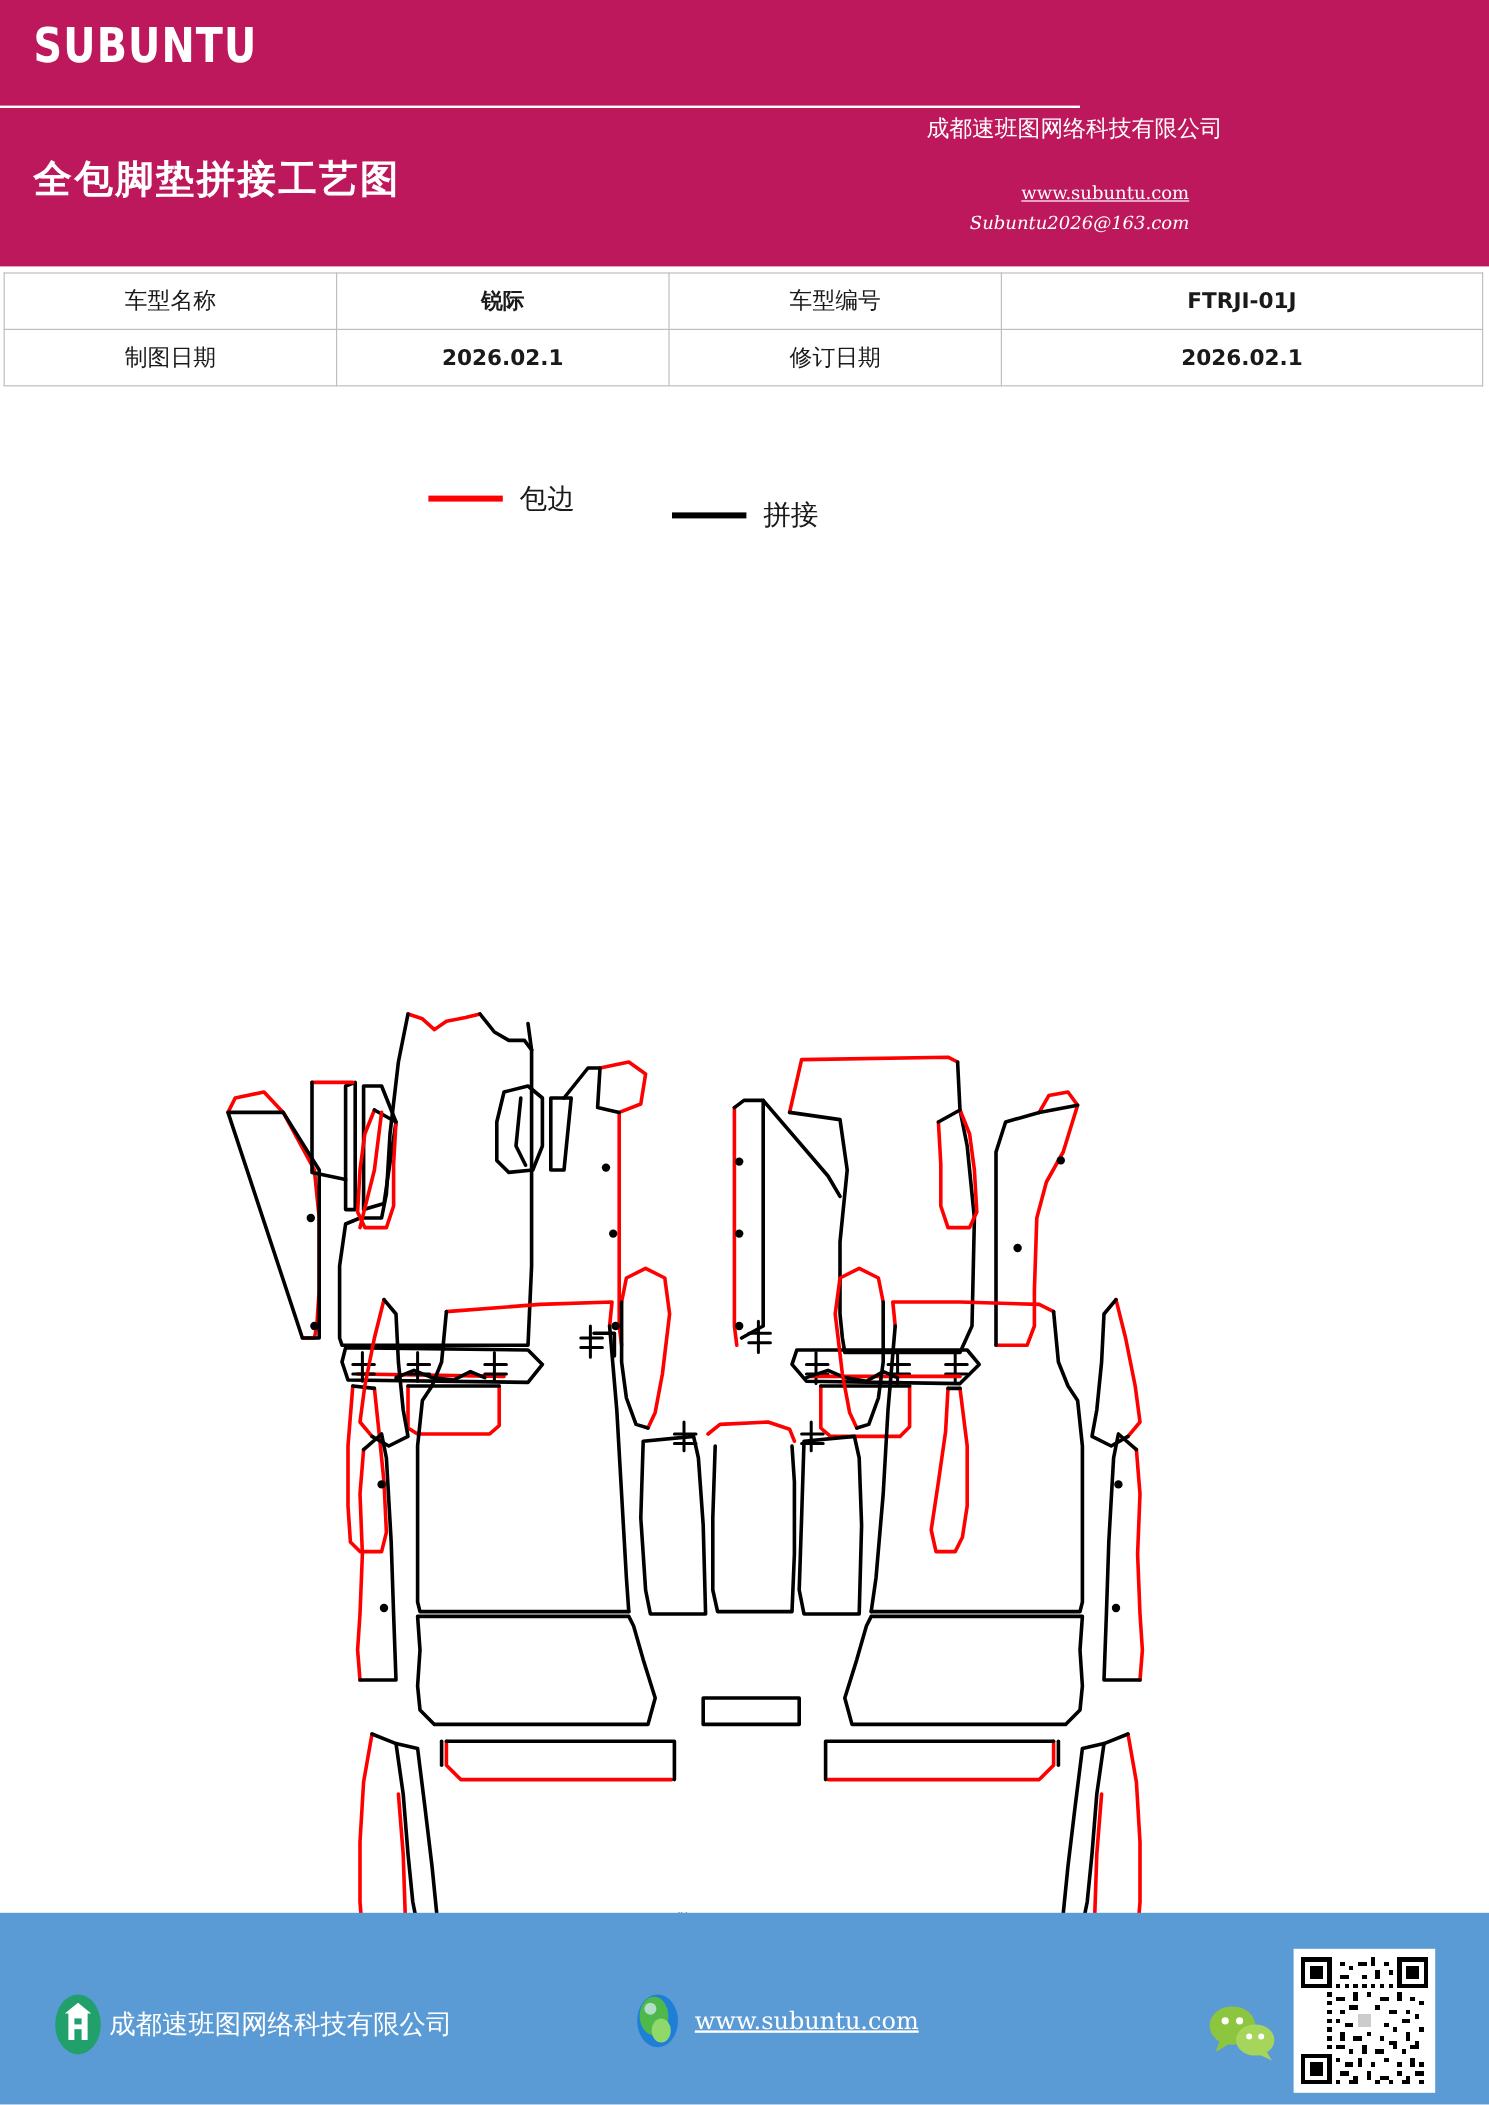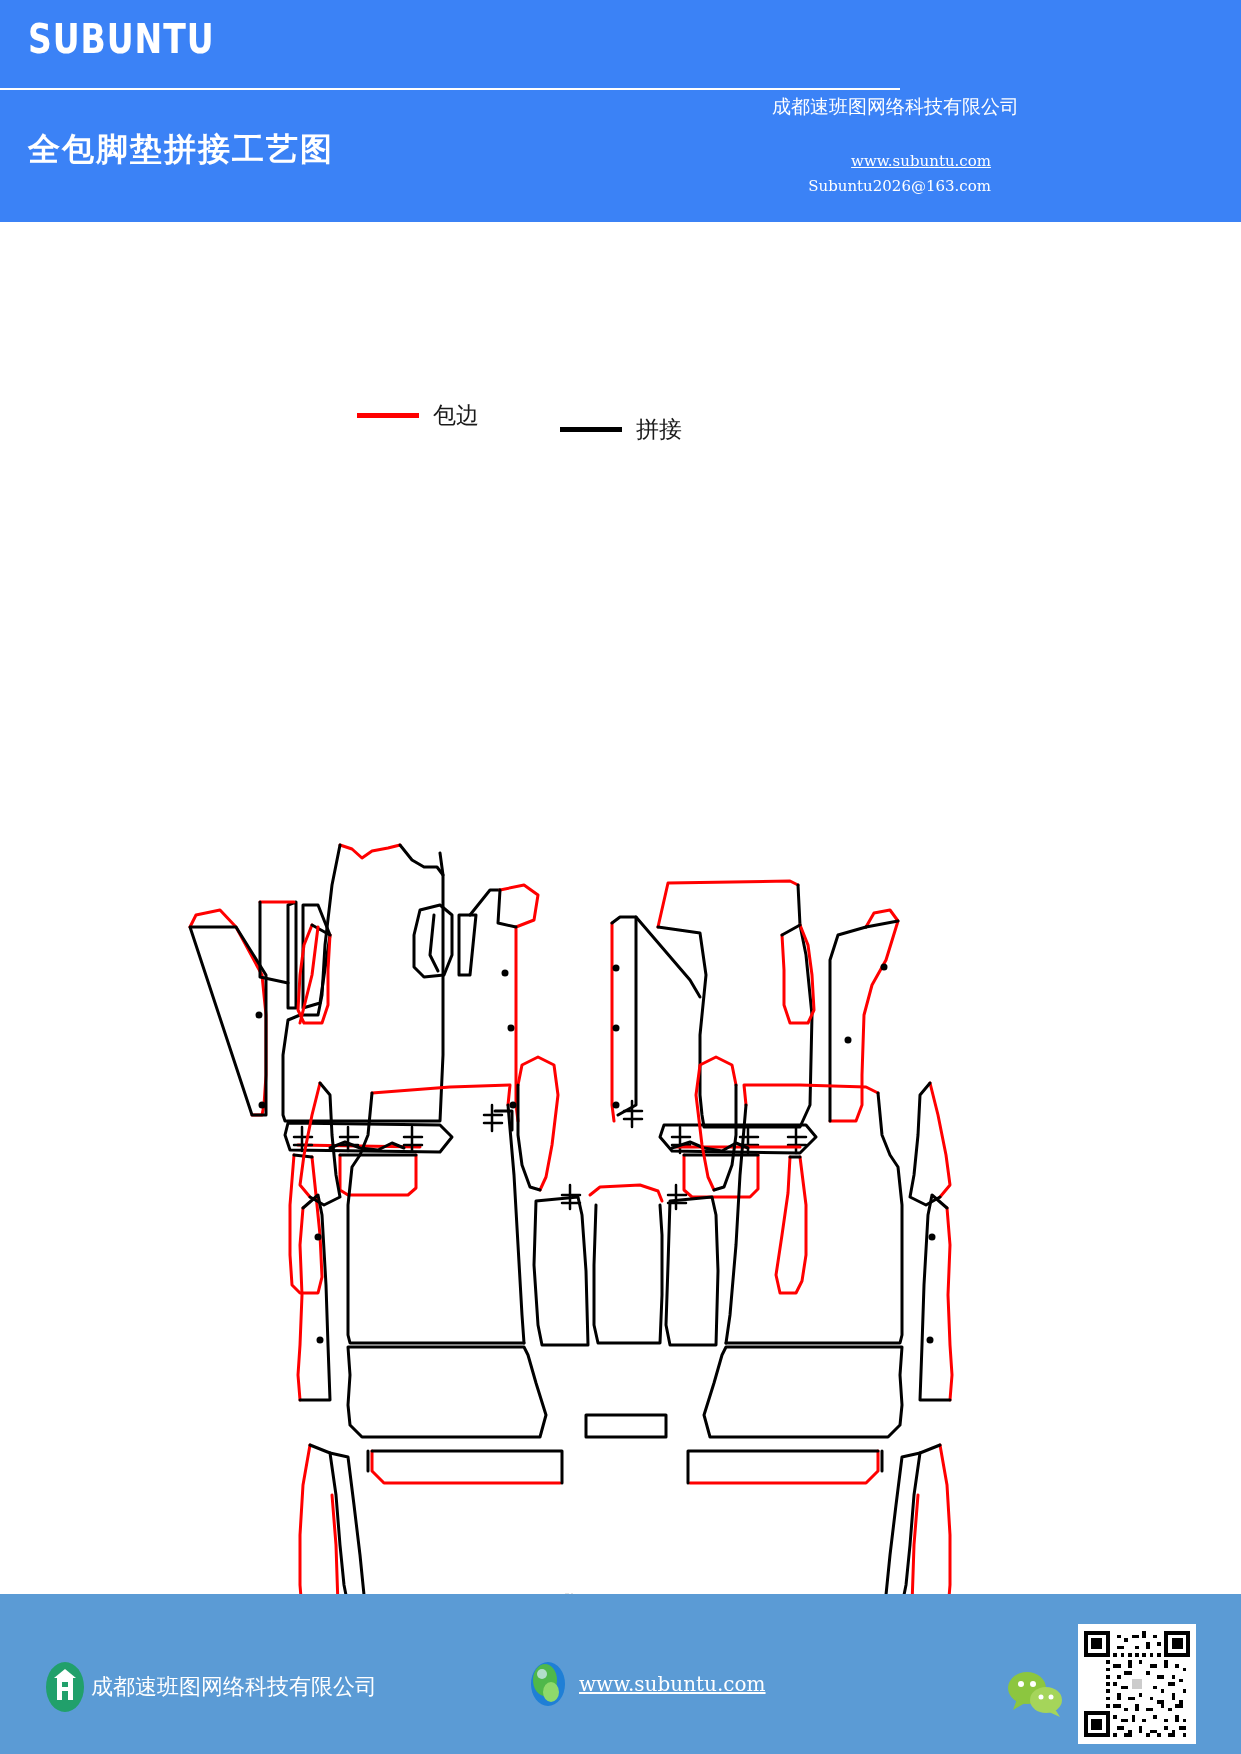--- a/index.html
+++ b/index.html
@@ -16,21 +16,21 @@
     background: #ffffff;
     overflow: hidden;
   }
 
   
   .header {
     position: absolute;
     left: 0; top: 0;
     width: 1241px;
     height: 222px;
-    background: #3b82f6;
+    background: #be185d;
   }
   .brand-logo {
     position: absolute;
     left: 28px; top: 16px;
     font-family: "DejaVu Sans", sans-serif;
     font-weight: 700;
     font-size: 40px;
     letter-spacing: 1px;
     color: #ffffff;
     font-stretch: condensed;
@@ -80,20 +80,21 @@
     text-decoration: underline;
     white-space: nowrap;
   }
   .header-mail {
     position: absolute;
     right: 250px; top: 177px;
     font-family: "DejaVu Serif", serif;
     font-size: 15px;
     color: #ffffff;
     white-space: nowrap;
+    font-style: italic;
   }
 
   
   .info-table {
     position: absolute;
     left: 3px; top: 227px;
     width: 1232px;
     border-collapse: collapse;
     table-layout: fixed;
   }
@@ -214,20 +215,36 @@
 
   <div class="header">
     <div class="brand-logo">SUBUNTU</div>
     <div class="header-rule"></div>
     <div class="doc-title">全包脚垫拼接工艺图</div>
     <div class="company-name">成都速班图网络科技有限公司</div>
     <div class="header-url">www.subuntu.com</div>
     <div class="header-mail">Subuntu2026@163.com</div>
   </div>
 
+  <table class="info-table">
+    <tbody>
+        <tr>
+      <td class="col-a">车型名称</td>
+      <td class="col-b val">锐际</td>
+      <td class="col-c">车型编号</td>
+      <td class="col-d val">FTRJI-01J</td>
+    </tr>
+    <tr>
+      <td class="col-a">制图日期</td>
+      <td class="col-b val">2026.02.1</td>
+      <td class="col-c">修订日期</td>
+      <td class="col-d val">2026.02.1</td>
+    </tr>
+  </tbody>
+    </table>
 
   <div class="legend">
     <div class="legend-item l1">
       <span class="legend-swatch red"></span>
       <span class="legend-label">包边</span>
     </div>
     <div class="legend-item l2">
       <span class="legend-swatch black"></span>
       <span class="legend-label">拼接</span>
     </div>

